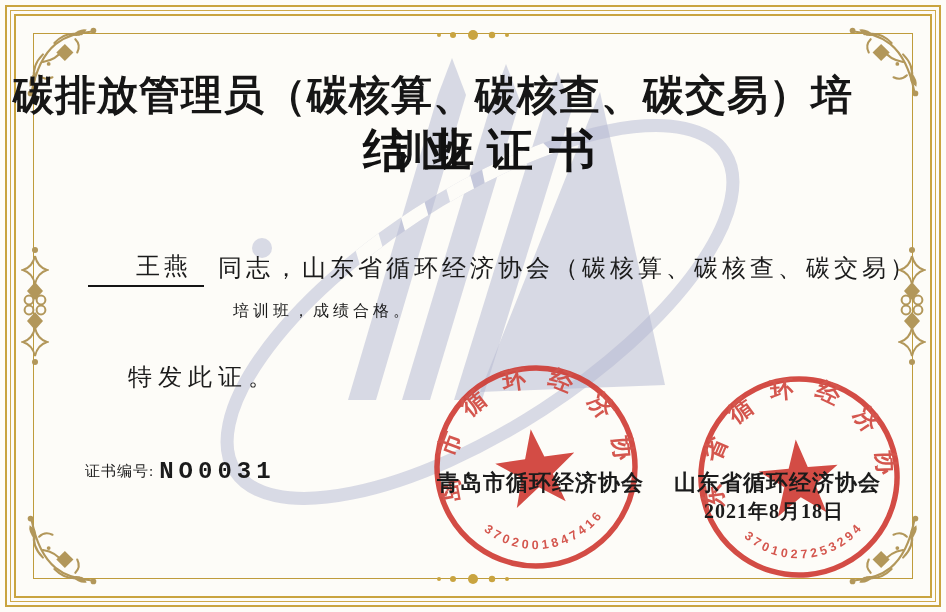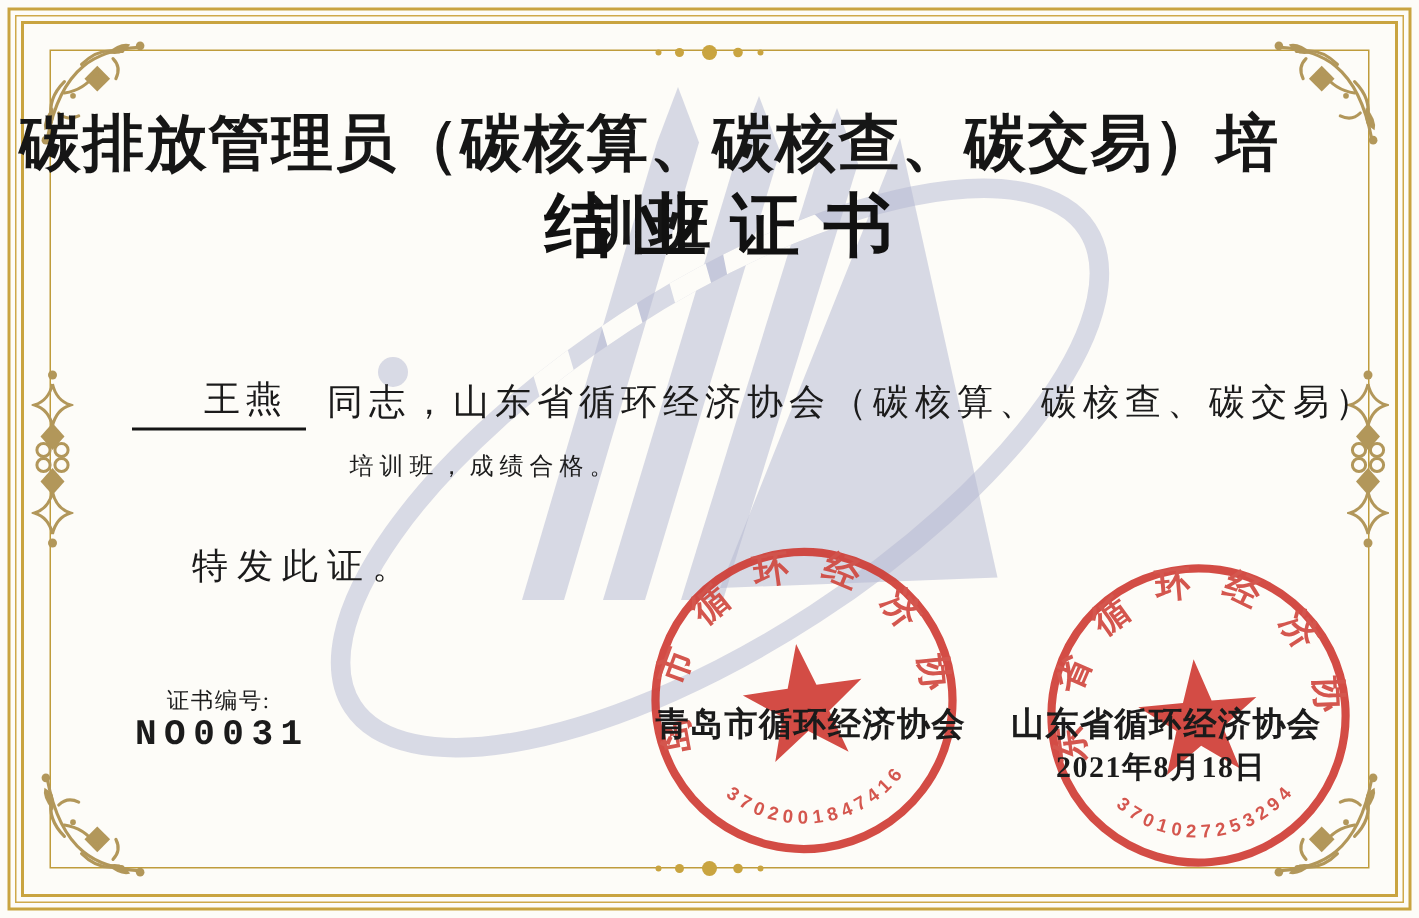--- a/index.html
+++ b/index.html
@@ -44,21 +44,21 @@
   }
   .body1{left:88px;top:250px;display:flex;align-items:flex-end;font-size:24px;}
   .name{
     display:inline-block;min-width:92px;text-align:right;
     border-bottom:2px solid #151515;padding:0 12px 3px 12px;
     letter-spacing:4px;margin-right:14px;font-size:24px;
   }
   .after-name{letter-spacing:4px;padding-bottom:3px;}
   .body2{left:221px;top:301px;font-size:16px;letter-spacing:4px;margin-left:12px;}
   .body3{left:128px;top:361px;font-size:24px;letter-spacing:6px;text-align:center;}
-  .serial{left:85px;top:458px;display:flex;align-items:center;flex-direction:column;}
+  .serial{left:85px;top:458px;display:flex;align-items:center;}
   .serial-label{font-size:15px;letter-spacing:1px;}
   .serial-number{font-size:24px;font-weight:bold;letter-spacing:5px;margin-left:5px;font-family:Liberation Mono, monospace;}
   .issuers{left:437px;top:468px;display:flex;gap:30px;font-size:22px;font-weight:bold;letter-spacing:1px;white-space:nowrap;}
   .date{left:698px;top:498px;width:152px;text-align:center;font-size:20px;font-weight:bold;letter-spacing:1px;}
   
   .seal{position:absolute;z-index:2;opacity:0.9;}
   .seal.qd{left:430px;top:361px;transform:rotate(-8deg);}
   .seal.sd{left:694px;top:372px;transform:rotate(-5deg);}
 </style>
 </head>

